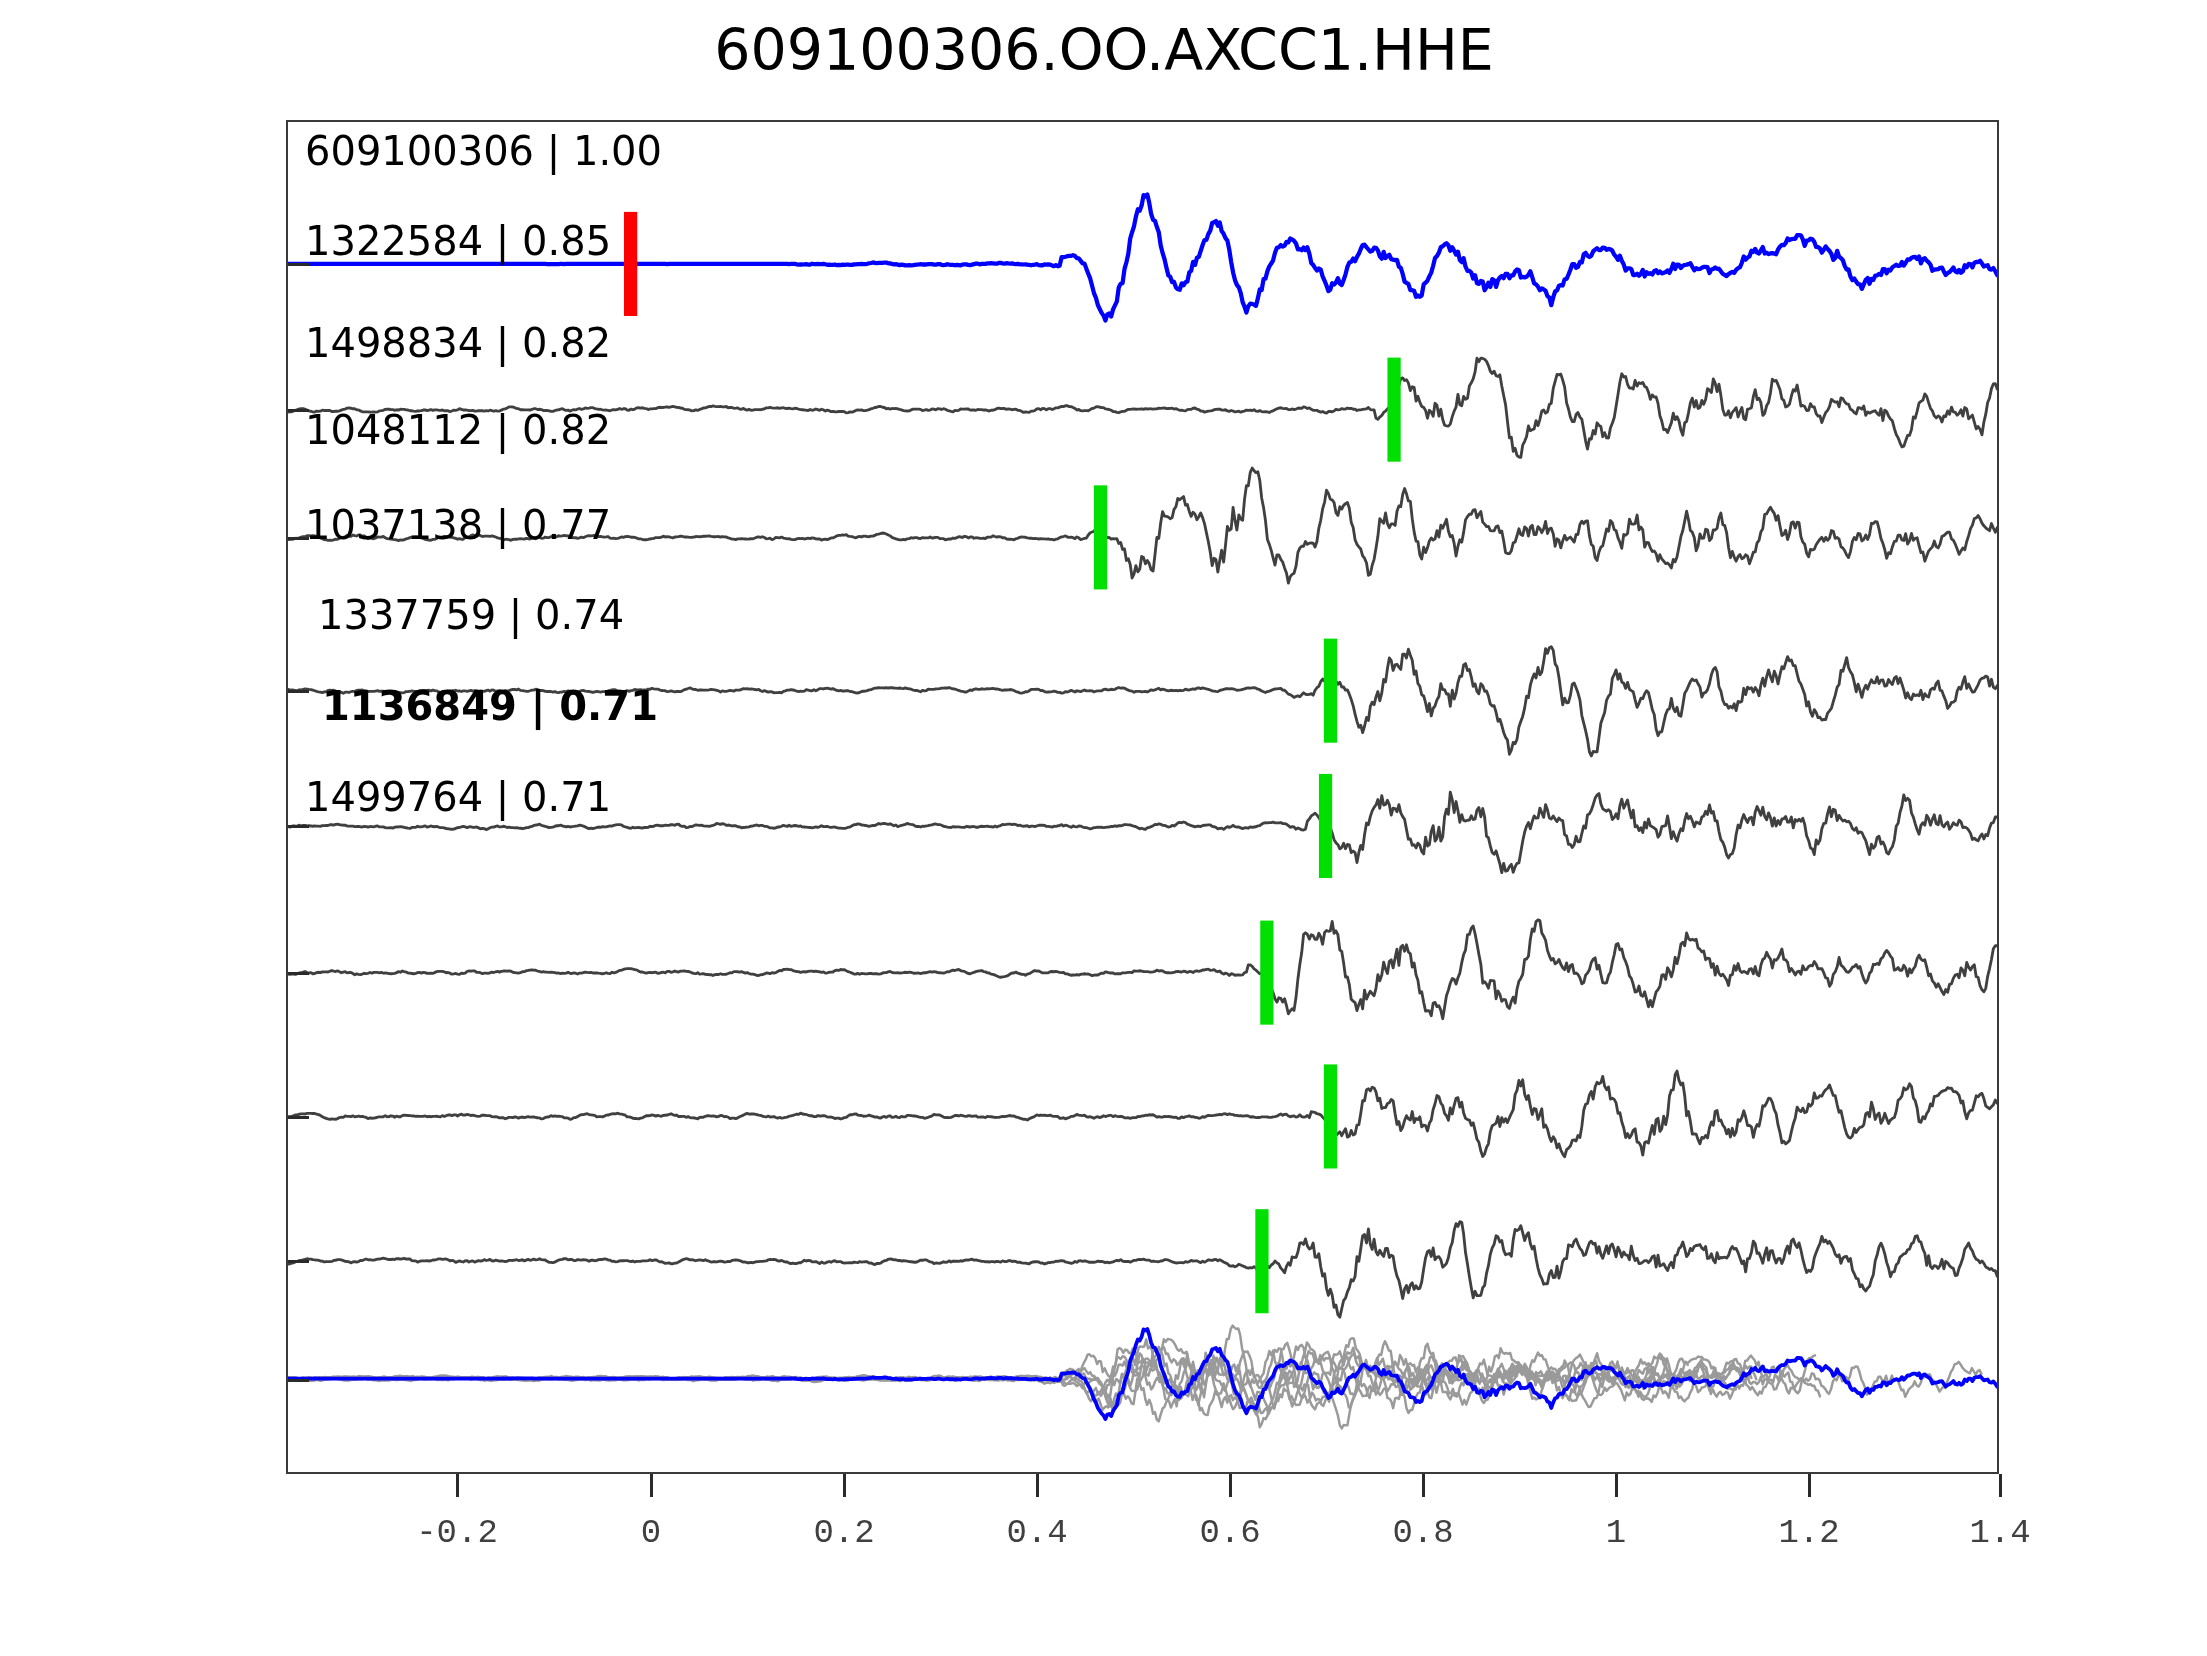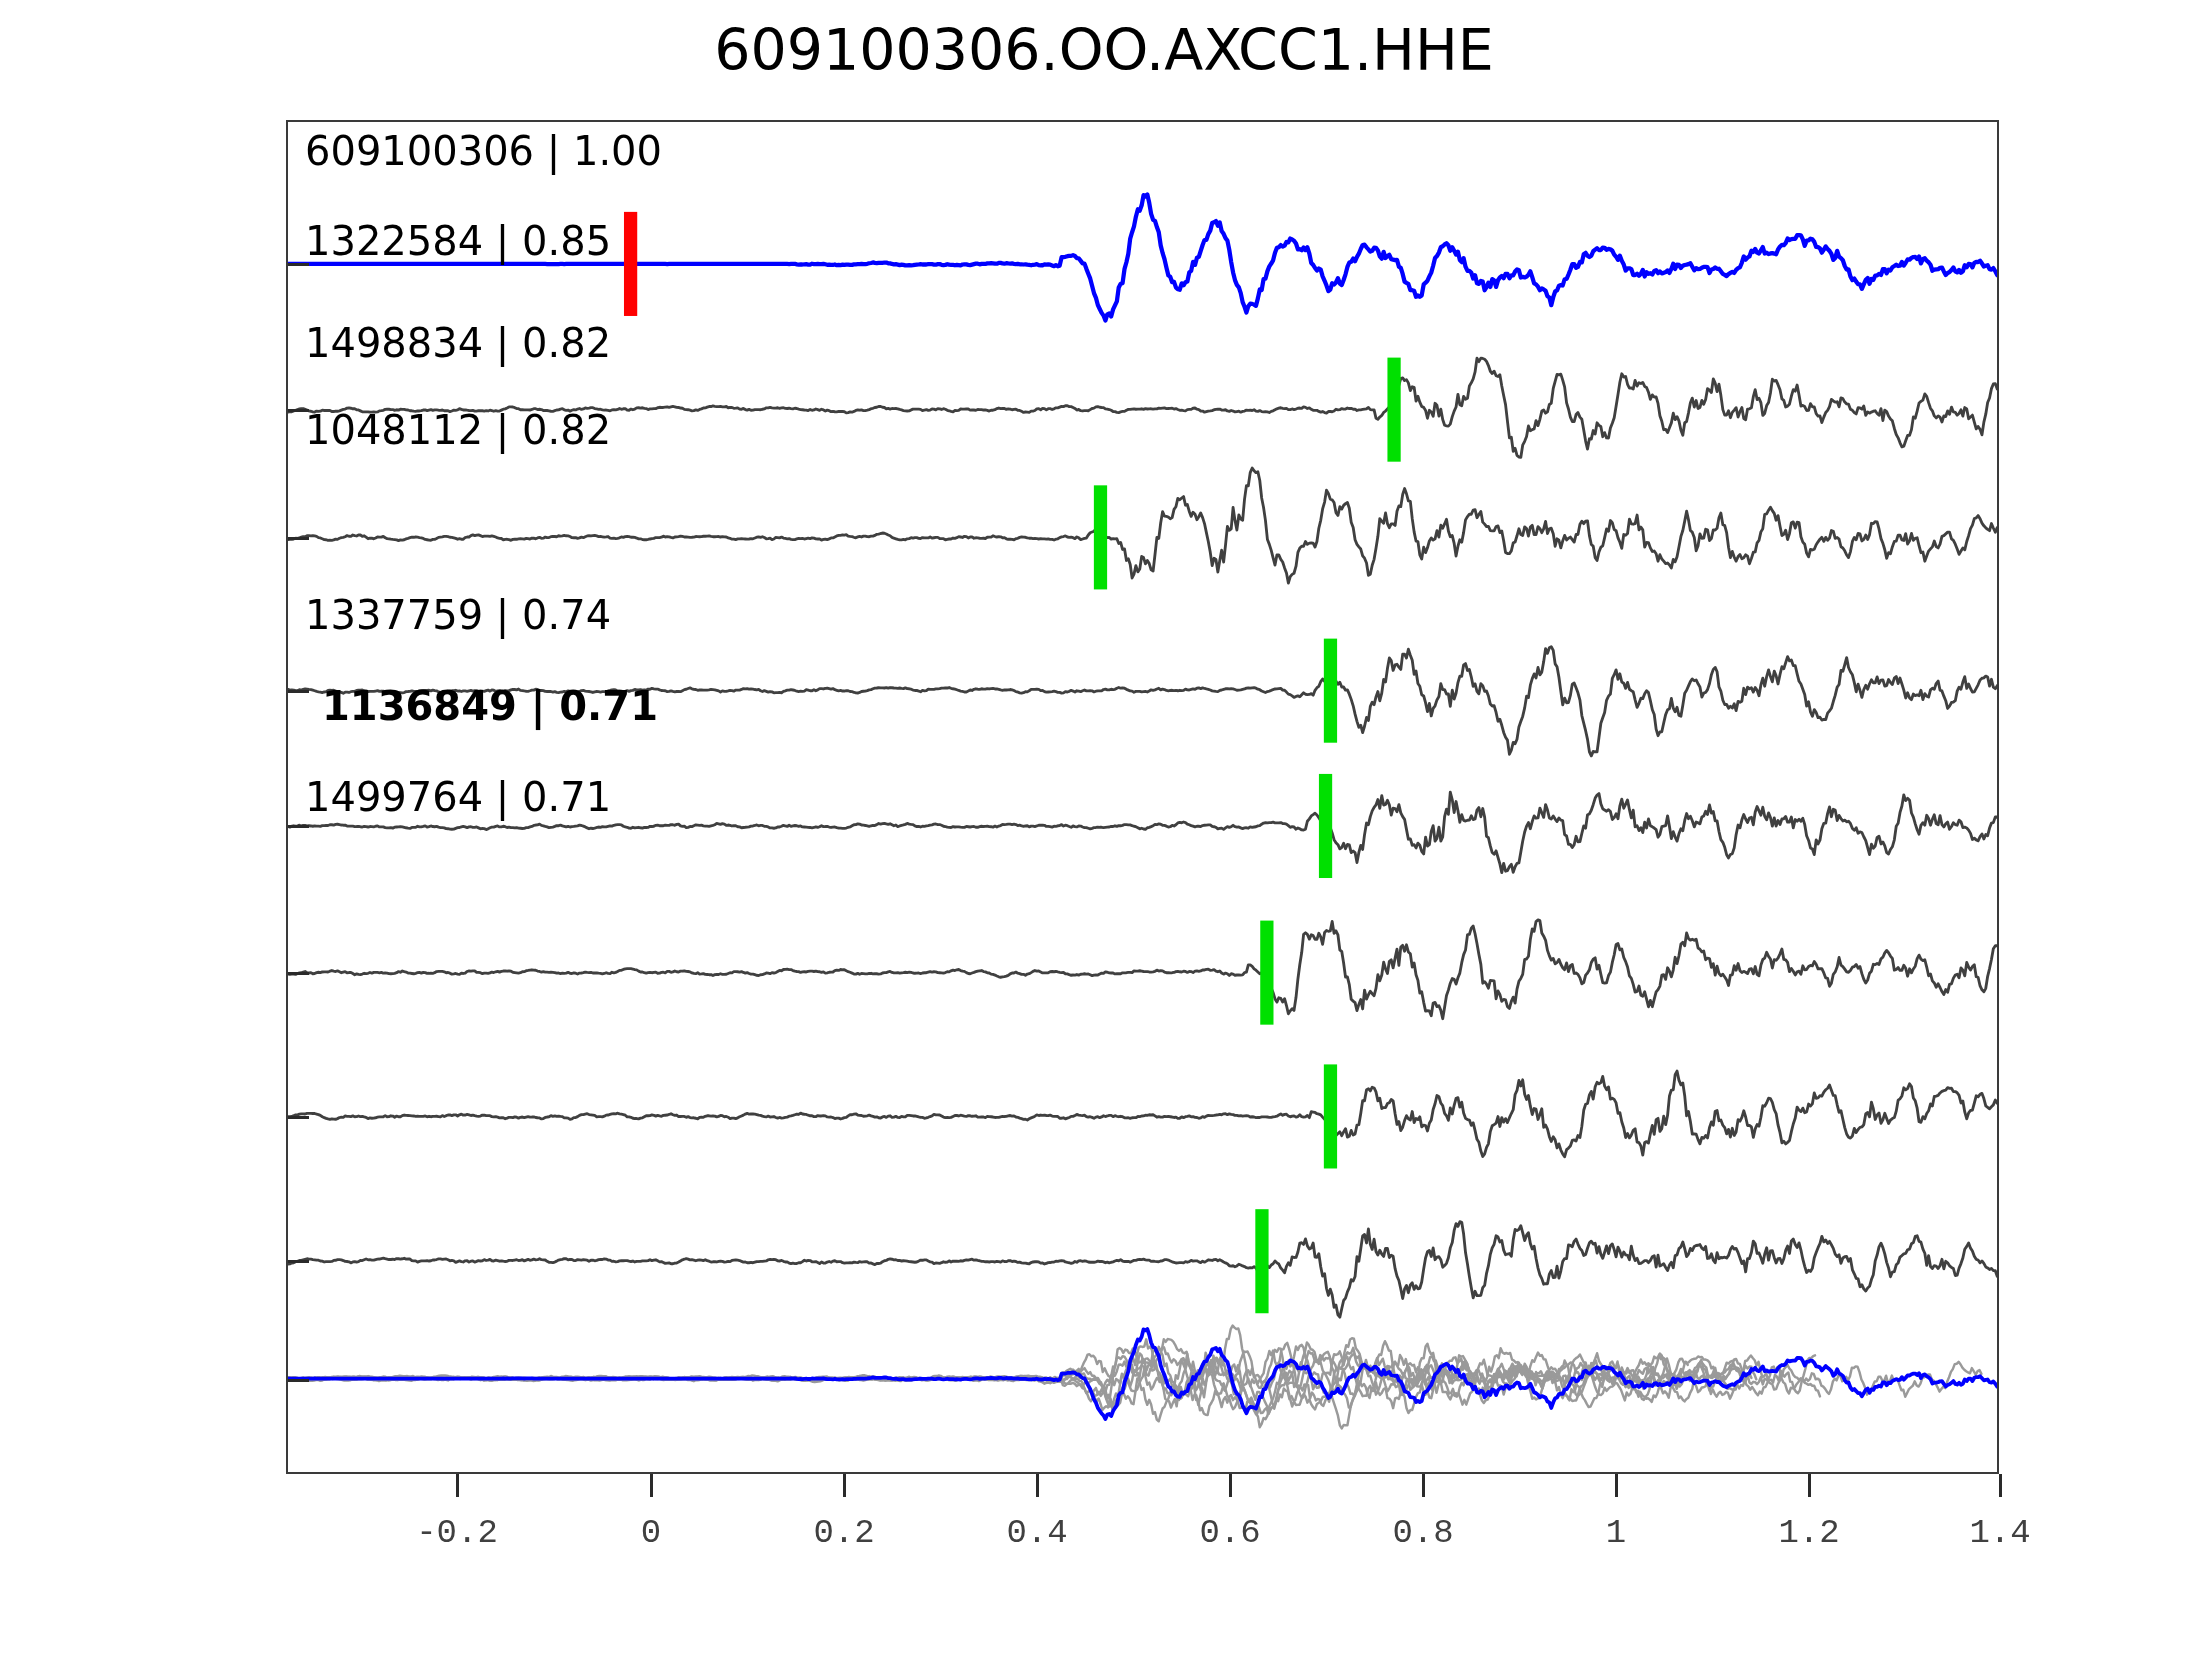--- a/index.html
+++ b/index.html
@@ -74,21 +74,22 @@
     <div class="ytick" style="left:0px;top:850px;"></div>
     <div class="ytick" style="left:0px;top:994px;"></div>
     <div class="ytick" style="left:0px;top:1138px;"></div>
     <div class="ytick" style="left:0px;top:1257px;"></div>
   </div>
 
   <div class="tracelabel" style="left:305px;top:128px;">609100306 | 1.00</div>
   <div class="tracelabel" style="left:305px;top:218px;">1322584 | 0.85</div>
   <div class="tracelabel" style="left:305px;top:320px;">1498834 | 0.82</div>
   <div class="tracelabel" style="left:305px;top:407px;">1048112 | 0.82</div>
-  <div class="tracelabel" style="left:305px;top:592px;text-align:right;">1337759 | 0.74</div>
+  <div class="tracelabel" style="left:305px;top:502px;">1037138 | 0.77</div>
+  <div class="tracelabel" style="left:318px;top:592px;text-align:right;">1337759 | 0.74</div>
   <div class="tracelabel" style="left:322px;top:683px;font-weight:bold;">1136849 | 0.71</div>
   <div class="tracelabel" style="left:305px;top:774px;">1499764 | 0.71</div>
 
   <div class="tick" style="left:456px;top:1474px;height:23px;"></div>
   <div class="tick" style="left:650px;top:1474px;height:23px;"></div>
   <div class="tick" style="left:843px;top:1474px;height:23px;"></div>
   <div class="tick" style="left:1036px;top:1474px;height:23px;"></div>
   <div class="tick" style="left:1229px;top:1474px;height:23px;"></div>
   <div class="tick" style="left:1422px;top:1474px;height:23px;"></div>
   <div class="tick" style="left:1615px;top:1474px;height:23px;"></div>

